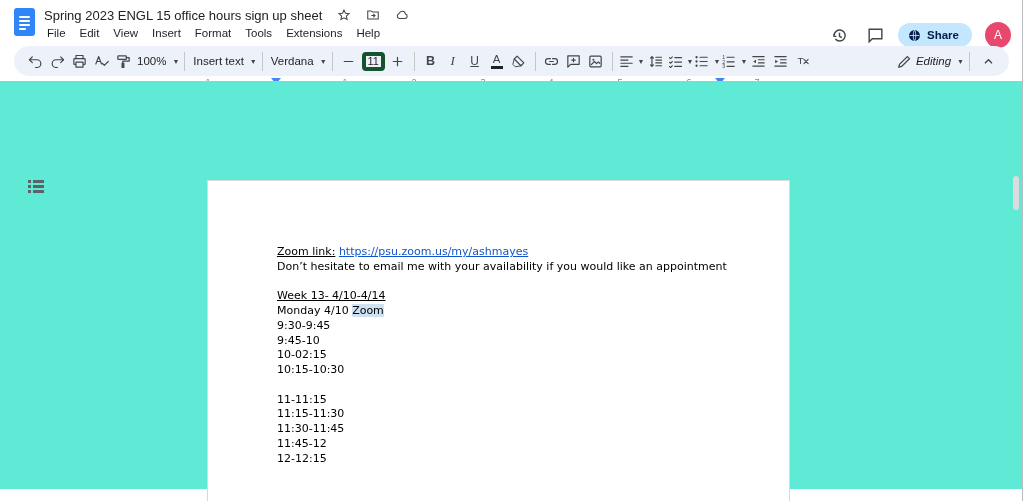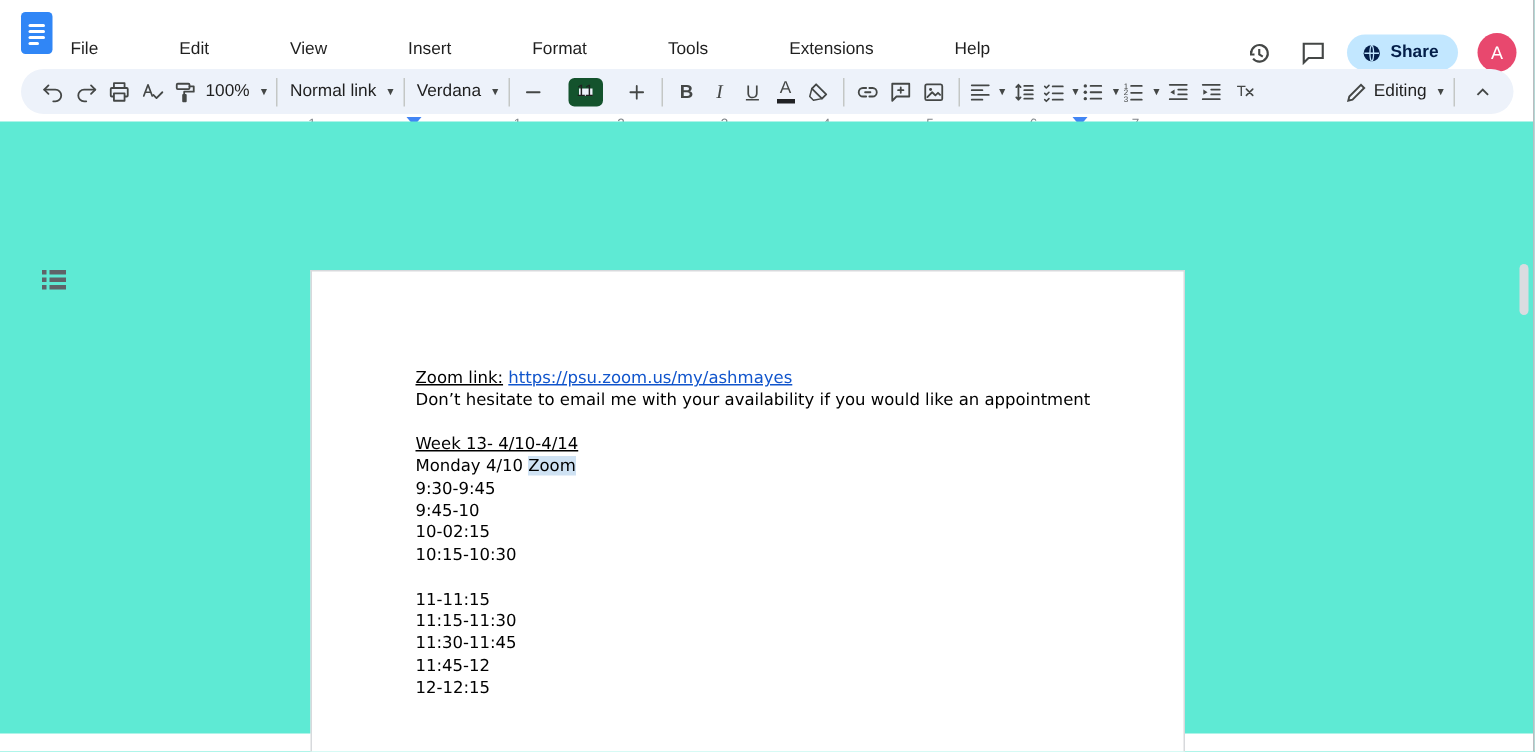--- a/index.html
+++ b/index.html
@@ -8,45 +8,45 @@
 
   
   #topbar { position:absolute; left:0; top:0; width:1023px; height:46px; background:#fff; }
   #docs-logo { position:absolute; left:14px; top:8px; width:21px; height:28px; background:#3086f6; border-radius:3px; }
   #docs-logo i { position:absolute; left:5px; width:11px; height:2px; background:#fff; border-radius:1px; }
   #docs-logo i:nth-child(1){top:8px} #docs-logo i:nth-child(2){top:12px} #docs-logo i:nth-child(3){top:16px} #docs-logo i:nth-child(4){top:20px; width:7px}
   #title-row { position:absolute; left:44px; top:6px; height:18px; display:flex; align-items:center; gap:14px; }
   #doc-title { font-size:13px; color:#202124; white-space:nowrap; }
   .title-icon { width:15px; height:15px; display:inline-flex; align-items:center; justify-content:center; }
   .title-icon svg { width:14px; height:14px; }
-  #menubar { position:absolute; left:40px; top:25px; display:flex;gap:40px; }
+  #menubar { position:absolute; left:40px; top:25px; display:flex; }
   .menu-item { font-size:11.5px; color:#1f1f1f; padding:2px 7px; border-radius:8px; cursor:default; }
   #top-right { position:absolute; right:12px; top:22px; display:flex; align-items:center; gap:10px; }
   .top-icon-btn { width:26px; height:26px; display:flex; align-items:center; justify-content:center; border-radius:50%; }
   .top-icon-btn svg { width:19px; height:19px; }
   #share-btn { height:24px; background:#c2e7ff; border-radius:12px; display:flex; align-items:center; gap:6px; padding:0 13px 0 10px; }
   #share-btn svg { width:13px; height:13px; }
   #share-label { font-size:11.5px; font-weight:bold; color:#041e49; }
   #avatar { width:26px; height:26px; border-radius:50%; background:#e8486e; color:#fff; font-size:12px; display:flex; align-items:center; justify-content:center; margin-left:3px; }
 
   
   #toolbar { position:absolute; left:14px; top:46px; width:995px; height:30px; background:#edf2fa; border-radius:15px; display:flex; align-items:center; padding:0 10px; }
   #toolbar-items { display:flex; align-items:center; flex:1; }
   .tb-btn { height:24px; min-width:22px; display:flex; align-items:center; justify-content:center; border-radius:4px; flex:none; }
   .tb-btn svg { width:17px; height:17px; }
   .tb-label { font-size:11.5px; color:#1f1f1f; padding:0 3px; white-space:nowrap; }
   .caret { font-size:7px; color:#444746; margin-left:3px; }
   .tb-divider { width:1px; height:19px; background:#c4c7c5; margin:0 5px; flex:none; }
-  .size-box { width:23px; height:19px; border:7px solid #14532d; border-radius:4px; display:flex; align-items:center; justify-content:center; font-size:11px; color:#1f1f1f; margin:0 12px; }
+  .size-box { width:23px; height:19px; border:4px solid #14532d; border-radius:4px; display:flex; align-items:center; justify-content:center; font-size:11px; color:#1f1f1f; margin:0 2px; }
   .fmt-b { font-weight:bold; font-size:12.5px; color:#444746; }
   .fmt-i { font-style:italic; font-family:"Liberation Serif",serif; font-size:13px; color:#444746; }
   .fmt-u { text-decoration:underline; font-size:12px; color:#444746; }
   .a-color { display:flex; flex-direction:column; align-items:center; font-size:11.5px; color:#444746; line-height:11px; }
   .a-color i { display:block; width:12px; height:3px; background:#202124; margin-top:1px; }
-  #mode-group { display:flex; align-items:center; margin-left:auto; }
+  #mode-group { display:flex; align-items:center; margin-left:auto;font-style:italic; }
   #collapse-btn { margin-left:2px; }
 
   
   #ruler { position:absolute; left:0; top:76px; width:1023px; height:17px; background:#fff; }
   #ruler-ticks { position:absolute; left:207px; top:9px; width:583px; height:4px;
     background:repeating-linear-gradient(to right,#9aa0a6 0 1px,transparent 1px 8.57px); }
   .ruler-num { position:absolute; top:1px; transform:translateX(-50%); font-size:9px; color:#80868b; }
   .indent-marker { position:absolute; top:2px; width:0; height:0; border-left:5px solid transparent; border-right:5px solid transparent; border-top:6px solid #4285f4; }
   #indent-left-bar { position:absolute; top:9px; width:10px; height:2.5px; background:#4285f4; }
 
@@ -70,20 +70,39 @@
 <body>
 
 <div id="topbar">
   <div id="docs-logo">
       <i></i>
       <i></i>
       <i></i>
       <i></i>
     </div>
 
+  <div id="title-row">
+    <span id="doc-title">Spring 2023 ENGL 15 office hours sign up sheet</span>
+    <span class="title-icon">
+      <svg viewBox="0 0 24 24" fill="none" stroke="#444746" stroke-width="1.8">
+          <path d="M12 3.6l2.6 5.5 6 .7-4.5 4.1 1.2 5.9L12 16.9l-5.3 2.9 1.2-5.9L3.4 9.8l6-.7z"></path>
+        </svg>
+    </span>
+    <span class="title-icon">
+      <svg viewBox="0 0 24 24" fill="none" stroke="#444746" stroke-width="1.8">
+          <path d="M3 5h6l2 2h10v12H3z"></path>
+          <path d="M9 13h6M12.5 10l3 3-3 3"></path>
+        </svg>
+    </span>
+    <span class="title-icon">
+      <svg viewBox="0 0 24 24" fill="none" stroke="#444746" stroke-width="1.8">
+          <path d="M7 18h10a4 4 0 0 0 .8-7.9A5.5 5.5 0 0 0 7.2 9.3 4.6 4.6 0 0 0 7 18z"></path>
+        </svg>
+    </span>
+  </div>
 
   <div id="menubar">
       <span class="menu-item">File</span>
       <span class="menu-item">Edit</span>
       <span class="menu-item">View</span>
       <span class="menu-item">Insert</span>
       <span class="menu-item">Format</span>
       <span class="menu-item">Tools</span>
       <span class="menu-item">Extensions</span>
       <span class="menu-item">Help</span>
@@ -146,21 +165,21 @@
           <path d="M16 6.5h4v5h-9v3"></path>
           <rect x="10" y="14.5" width="2.5" height="6" fill="#444746"></rect>
         </svg>
       </div>
       <div class="tb-btn">
         <span class="tb-label">100%</span>
         <span class="caret">▼</span>
       </div>
       <div class="tb-divider"></div>
       <div class="tb-btn">
-        <span class="tb-label">Normal link</span>
+        <span class="tb-label">Insert text</span>
         <span class="caret">▼</span>
       </div>
       <div class="tb-divider"></div>
       <div class="tb-btn">
         <span class="tb-label">Verdana</span>
         <span class="caret">▼</span>
       </div>
       <div class="tb-divider"></div>
       <div class="tb-btn">
         <svg viewBox="0 0 24 24" fill="none" stroke="#444746" stroke-width="1.7" stroke-linecap="round" stroke-linejoin="round">

